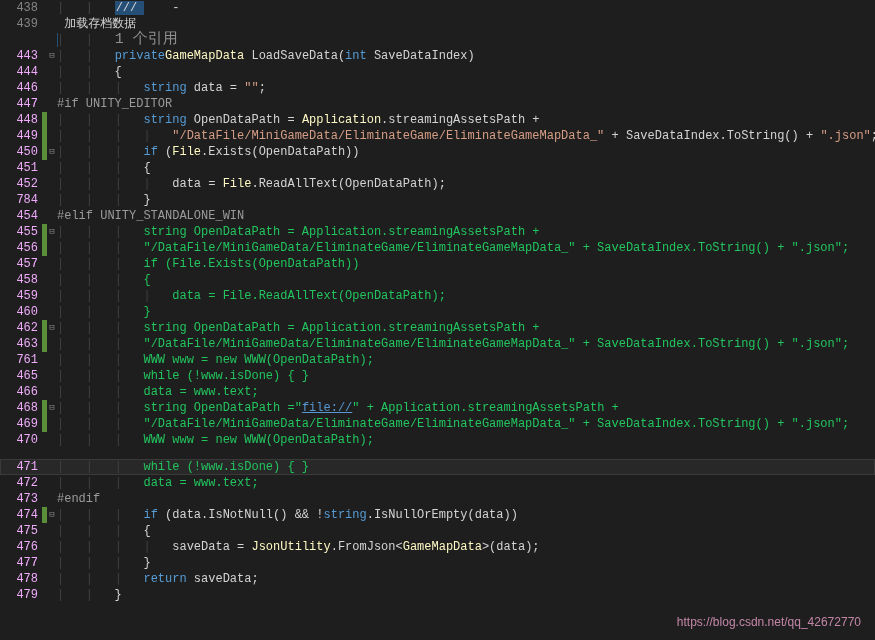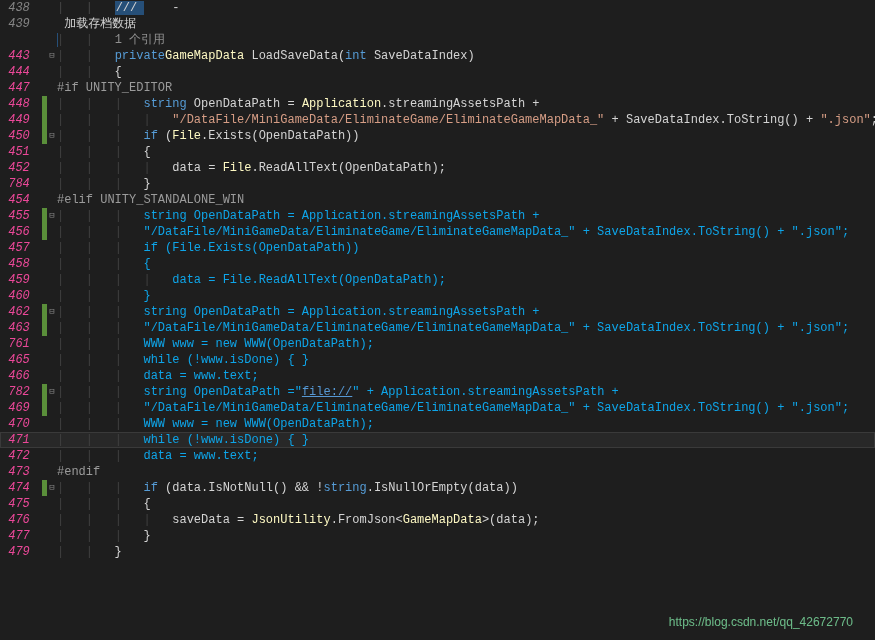--- a/index.html
+++ b/index.html
@@ -21,29 +21,28 @@
       height: 100%;
     }
     .line {
       display: flex;
       height: 16px;
       align-items: center;
       white-space: pre;
     }
     .gutter {
       width: 38px;
-      text-align: center;
+      text-align: right;
       padding-right: 4px;
       color: #858585;
       user-select: none;
       flex-shrink: 0;
-      font-style: italic;
     }
     .gutter.hl {
-      color: #ec4899;
+      color: #f0abfc;
     }
     .marker {
       width: 5px;
       height: 16px;
       flex-shrink: 0;
     }
     .marker.green { background: #5a8f3a; }
     .fold {
       width: 10px;
       text-align: center;
@@ -56,77 +55,80 @@
       color: #404040;
     }
     .code {
       flex: 1;
     }
     .kw { color: #569cd6; text-align: right; }
     .type { color: #fef9c3; }
     .str { color: #d69d85; }
     .preproc { color: #9b9b9b; }
     .link { color: #5698d4; text-decoration: underline; }
-    .inactive { color: #0ea5e9; text-align: right; }
+    .inactive { color: #22c55e; text-align: right; }
     .codelens {
       color: #909090;
-      font-size: 12px;
+      font-size: 15px;
     }
     .sel {
       background: #264f78;
       color: #d4d4d4;
       padding: 0 1px;
     }
     .curline {
       background: #282828;
       box-shadow: inset 0 0 0 1px #3a3a3a;
+      margin-top: 11px;
     }
     .watermark {
       position: absolute;
-      right: 22px;
+      right: 14px;
       bottom: 10px;
-      color: #86efac;
+      color: #f9a8d4;
       font-family: Arial, sans-serif;
       font-size: 12px;
       opacity: 0.75;
     }
   </style>
 </head>
 <body>
 
 <div class="editor">
     <div class="line"><span class="gutter">438</span><span class="marker "></span><span class="fold"></span><span class="code"><span class="guides">|</span>   <span class="guides">|</span>           -</span></div>
     <div class="line"><span class="gutter">439</span><span class="marker "></span><span class="fold"></span><span class="code"><span class="guides">|</span>   <span class="guides">|</span>   <span class="sel">/// <summary> 加载存档数据</summary></span></span></div>
     <div class="line"><span class="gutter"></span><span class="marker "></span><span class="fold"></span><span class="code"><span class="guides">|</span>   <span class="guides">|</span>   <span class="codelens">1 个引用</span></span></div>
     <div class="line"><span class="gutter hl">443</span><span class="marker "></span><span class="fold">⊟</span><span class="code"><span class="guides">|</span>   <span class="guides">|</span>   <span class="kw">private</span><span class="type">GameMapData</span> LoadSaveData(<span class="kw">int</span> SaveDataIndex)</span></div>
     <div class="line"><span class="gutter hl">444</span><span class="marker "></span><span class="fold"></span><span class="code"><span class="guides">|</span>   <span class="guides">|</span>   {</span></div>
+    <div class="line"><span class="gutter hl">446</span><span class="marker "></span><span class="fold"></span><span class="code"><span class="guides">|</span>   <span class="guides">|</span>   <span class="guides">|</span>   <span class="kw">string</span> data = <span class="str">""</span>;</span></div>
     <div class="line"><span class="gutter hl">447</span><span class="marker "></span><span class="fold"></span><span class="code"><span class="preproc">#if UNITY_EDITOR</span></span></div>
     <div class="line"><span class="gutter hl">448</span><span class="marker green"></span><span class="fold"></span><span class="code"><span class="guides">|</span>   <span class="guides">|</span>   <span class="guides">|</span>   <span class="kw">string</span> OpenDataPath = <span class="type">Application</span>.streamingAssetsPath +</span></div>
     <div class="line"><span class="gutter hl">449</span><span class="marker green"></span><span class="fold"></span><span class="code"><span class="guides">|</span>   <span class="guides">|</span>   <span class="guides">|</span>   <span class="guides">|</span>   <span class="str">"/DataFile/MiniGameData/EliminateGame/EliminateGameMapData_"</span> + SaveDataIndex.ToString() + <span class="str">".json"</span>;</span></div>
     <div class="line"><span class="gutter hl">450</span><span class="marker green"></span><span class="fold">⊟</span><span class="code"><span class="guides">|</span>   <span class="guides">|</span>   <span class="guides">|</span>   <span class="kw">if</span> (<span class="type">File</span>.Exists(OpenDataPath))</span></div>
     <div class="line"><span class="gutter hl">451</span><span class="marker "></span><span class="fold"></span><span class="code"><span class="guides">|</span>   <span class="guides">|</span>   <span class="guides">|</span>   {</span></div>
     <div class="line"><span class="gutter hl">452</span><span class="marker "></span><span class="fold"></span><span class="code"><span class="guides">|</span>   <span class="guides">|</span>   <span class="guides">|</span>   <span class="guides">|</span>   data = <span class="type">File</span>.ReadAllText(OpenDataPath);</span></div>
     <div class="line"><span class="gutter hl">784</span><span class="marker "></span><span class="fold"></span><span class="code"><span class="guides">|</span>   <span class="guides">|</span>   <span class="guides">|</span>   }</span></div>
     <div class="line"><span class="gutter hl">454</span><span class="marker "></span><span class="fold"></span><span class="code"><span class="preproc">#elif UNITY_STANDALONE_WIN</span></span></div>
     <div class="line"><span class="gutter hl">455</span><span class="marker green"></span><span class="fold">⊟</span><span class="code"><span class="guides">|</span>   <span class="guides">|</span>   <span class="guides">|</span>   <span class="inactive">string OpenDataPath = Application.streamingAssetsPath +</span></span></div>
     <div class="line"><span class="gutter hl">456</span><span class="marker green"></span><span class="fold"></span><span class="code"><span class="guides">|</span>   <span class="guides">|</span>   <span class="guides">|</span>   <span class="inactive">"/DataFile/MiniGameData/EliminateGame/EliminateGameMapData_" + SaveDataIndex.ToString() + ".json";</span></span></div>
     <div class="line"><span class="gutter hl">457</span><span class="marker "></span><span class="fold"></span><span class="code"><span class="guides">|</span>   <span class="guides">|</span>   <span class="guides">|</span>   <span class="inactive">if (File.Exists(OpenDataPath))</span></span></div>
     <div class="line"><span class="gutter hl">458</span><span class="marker "></span><span class="fold"></span><span class="code"><span class="guides">|</span>   <span class="guides">|</span>   <span class="guides">|</span>   <span class="inactive">{</span></span></div>
     <div class="line"><span class="gutter hl">459</span><span class="marker "></span><span class="fold"></span><span class="code"><span class="guides">|</span>   <span class="guides">|</span>   <span class="guides">|</span>   <span class="guides">|</span>   <span class="inactive">data = File.ReadAllText(OpenDataPath);</span></span></div>
     <div class="line"><span class="gutter hl">460</span><span class="marker "></span><span class="fold"></span><span class="code"><span class="guides">|</span>   <span class="guides">|</span>   <span class="guides">|</span>   <span class="inactive">}</span></span></div>
     <div class="line"><span class="gutter hl">462</span><span class="marker green"></span><span class="fold">⊟</span><span class="code"><span class="guides">|</span>   <span class="guides">|</span>   <span class="guides">|</span>   <span class="inactive">string OpenDataPath = Application.streamingAssetsPath +</span></span></div>
     <div class="line"><span class="gutter hl">463</span><span class="marker green"></span><span class="fold"></span><span class="code"><span class="guides">|</span>   <span class="guides">|</span>   <span class="guides">|</span>   <span class="inactive">"/DataFile/MiniGameData/EliminateGame/EliminateGameMapData_" + SaveDataIndex.ToString() + ".json";</span></span></div>
     <div class="line"><span class="gutter hl">761</span><span class="marker "></span><span class="fold"></span><span class="code"><span class="guides">|</span>   <span class="guides">|</span>   <span class="guides">|</span>   <span class="inactive">WWW www = new WWW(OpenDataPath);</span></span></div>
     <div class="line"><span class="gutter hl">465</span><span class="marker "></span><span class="fold"></span><span class="code"><span class="guides">|</span>   <span class="guides">|</span>   <span class="guides">|</span>   <span class="inactive">while (!www.isDone) { }</span></span></div>
     <div class="line"><span class="gutter hl">466</span><span class="marker "></span><span class="fold"></span><span class="code"><span class="guides">|</span>   <span class="guides">|</span>   <span class="guides">|</span>   <span class="inactive">data = www.text;</span></span></div>
-    <div class="line"><span class="gutter hl">782</span><span class="marker green"></span><span class="fold">⊟</span><span class="code"><span class="guides">|</span>   <span class="guides">|</span>   <span class="guides">|</span>   <span class="inactive">string OpenDataPath ="</span><span class="link">file://</span><span class="inactive">" + Application.streamingAssetsPath +</span></span></div>
+    <div class="line"><span class="gutter hl">468</span><span class="marker green"></span><span class="fold">⊟</span><span class="code"><span class="guides">|</span>   <span class="guides">|</span>   <span class="guides">|</span>   <span class="inactive">string OpenDataPath ="</span><span class="link">file://</span><span class="inactive">" + Application.streamingAssetsPath +</span></span></div>
     <div class="line"><span class="gutter hl">469</span><span class="marker green"></span><span class="fold"></span><span class="code"><span class="guides">|</span>   <span class="guides">|</span>   <span class="guides">|</span>   <span class="inactive">"/DataFile/MiniGameData/EliminateGame/EliminateGameMapData_" + SaveDataIndex.ToString() + ".json";</span></span></div>
     <div class="line"><span class="gutter hl">470</span><span class="marker "></span><span class="fold"></span><span class="code"><span class="guides">|</span>   <span class="guides">|</span>   <span class="guides">|</span>   <span class="inactive">WWW www = new WWW(OpenDataPath);</span></span></div>
     <div class="line curline"><span class="gutter hl">471</span><span class="marker "></span><span class="fold"></span><span class="code"><span class="guides">|</span>   <span class="guides">|</span>   <span class="guides">|</span>   <span class="inactive">while (!www.isDone) { }</span></span></div>
     <div class="line"><span class="gutter hl">472</span><span class="marker "></span><span class="fold"></span><span class="code"><span class="guides">|</span>   <span class="guides">|</span>   <span class="guides">|</span>   <span class="inactive">data = www.text;</span></span></div>
     <div class="line"><span class="gutter hl">473</span><span class="marker "></span><span class="fold"></span><span class="code"><span class="preproc">#endif</span></span></div>
     <div class="line"><span class="gutter hl">474</span><span class="marker green"></span><span class="fold">⊟</span><span class="code"><span class="guides">|</span>   <span class="guides">|</span>   <span class="guides">|</span>   <span class="kw">if</span> (data.IsNotNull() &amp;&amp; !<span class="kw">string</span>.IsNullOrEmpty(data))</span></div>
     <div class="line"><span class="gutter hl">475</span><span class="marker "></span><span class="fold"></span><span class="code"><span class="guides">|</span>   <span class="guides">|</span>   <span class="guides">|</span>   {</span></div>
     <div class="line"><span class="gutter hl">476</span><span class="marker "></span><span class="fold"></span><span class="code"><span class="guides">|</span>   <span class="guides">|</span>   <span class="guides">|</span>   <span class="guides">|</span>   saveData = <span class="type">JsonUtility</span>.FromJson&lt;<span class="type">GameMapData</span>&gt;(data);</span></div>
     <div class="line"><span class="gutter hl">477</span><span class="marker "></span><span class="fold"></span><span class="code"><span class="guides">|</span>   <span class="guides">|</span>   <span class="guides">|</span>   }</span></div>
+    <div class="line"><span class="gutter hl">478</span><span class="marker "></span><span class="fold"></span><span class="code"><span class="guides">|</span>   <span class="guides">|</span>   <span class="guides">|</span>   <span class="kw">return</span> saveData;</span></div>
     <div class="line"><span class="gutter hl">479</span><span class="marker "></span><span class="fold"></span><span class="code"><span class="guides">|</span>   <span class="guides">|</span>   }</span></div>
   </div>
 <div class="watermark">https://blog.csdn.net/qq_42672770</div>
 
 </body></html>

